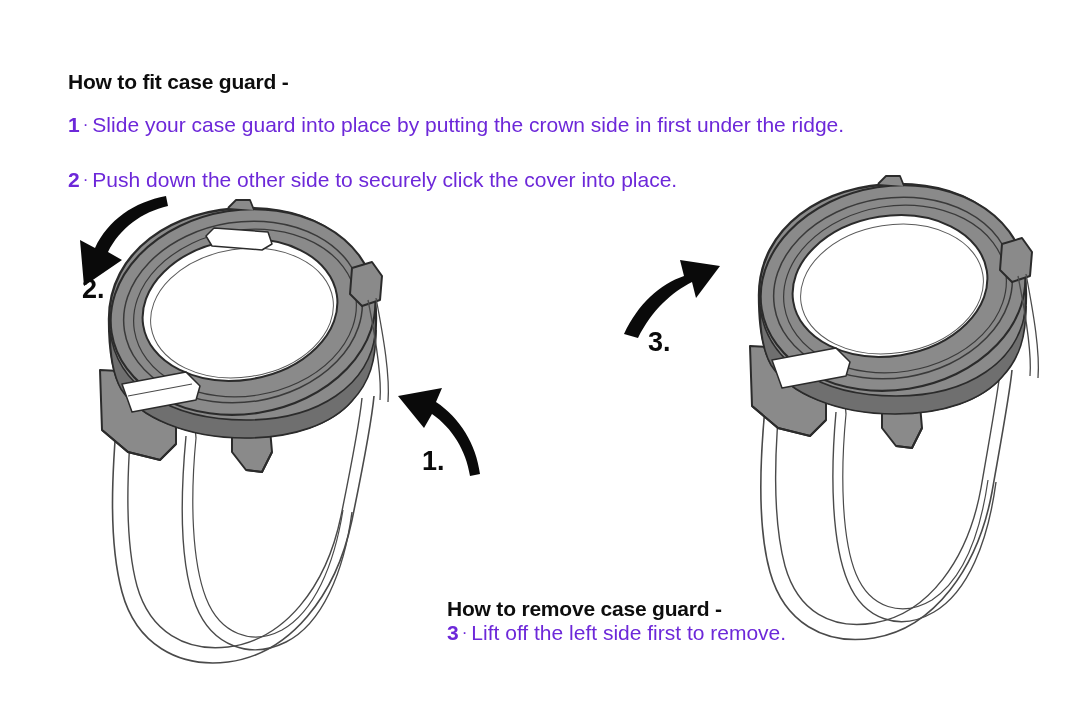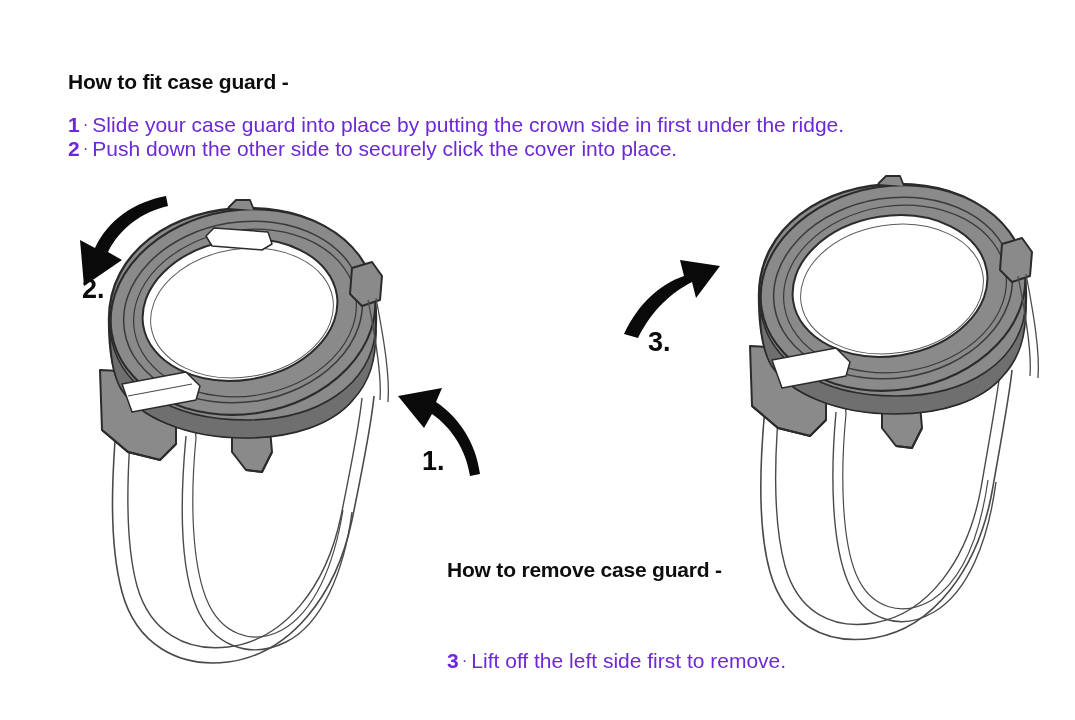--- a/index.html
+++ b/index.html
@@ -43,23 +43,23 @@
     padding: 0 4px 0 3px;
     position: relative;
     top: -2px;
   }
   .step-text {
     font-weight: normal;
   }
 
   #heading-fit   { left: 68px;  top: 70px; }
   #step-1        { left: 68px;  top: 113px; }
-  #step-2        { left: 68px;  top: 137px; }
-  #heading-remove{ left: 447px; top: 558px; }
-  #step-3        { left: 447px; top: 649px; }
+  #step-2        { left: 68px;  top: 168px; }
+  #heading-remove{ left: 447px; top: 597px; }
+  #step-3        { left: 447px; top: 621px; }
 
   
   .arrow-label {
     position: absolute;
     font-weight: bold;
     font-size: 27px;
     color: #0a0a0a;
   }
   #label-2 { left: 82px;  top: 274px; }
   #label-1 { left: 422px; top: 446px; }

